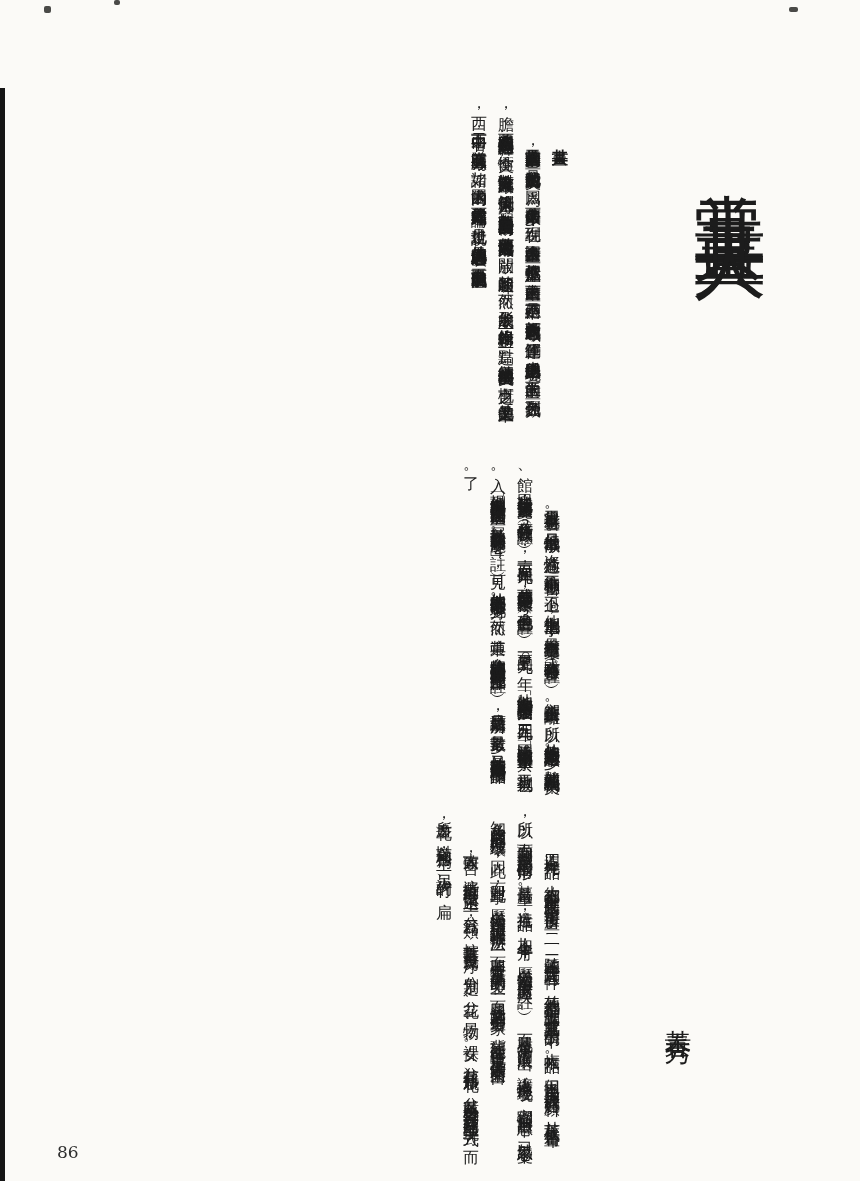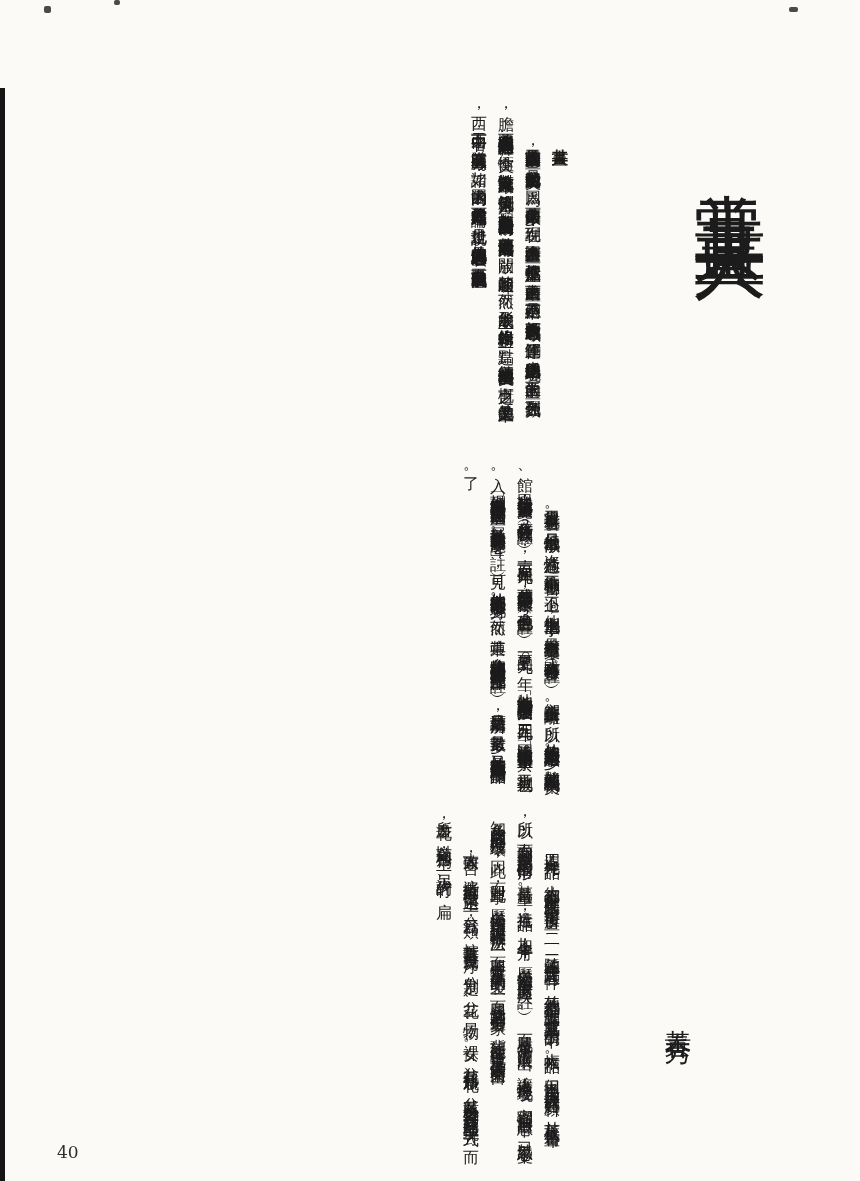--- a/index.html
+++ b/index.html
@@ -95,15 +95,15 @@
 
   <section class="band band-middle vtext">
     <p>常玉很早就有畫名。只是他行事懶散、恣意適性，不夠積極勤奮。不過，他一生別無他事，只有繪畫這門專業，雖有時停頓不畫（註1），卻未曾眞正斷離。所以，他的作品總數應該還是不少。譬如他曾在紐約現代美術館、巴黎現代美術館參加過展覽，有些作品被收藏（註2）；而早在一九四一年，成都華西壩的龐薰琹家裡，也有他的畫（註3）。更早的一九三○年，他替法文本「陶潛詩集」製作插圖。一九三四年，法國出版的「當代藝術家生平字典」，常玉也被列入。提到他曾經「以中國水墨所作的速寫及油畫，展於秋季沙龍及替勒麗沙龍。」（註4）可見，他的畫的確是分散在不少地方。然而，這其中，台北植物園國立歷史博物館保存的四十九件常玉作品（註5），應該是目前所知，數量最多，又最能完整涵括他的創作風格的一批作品了。</p>
   </section>
 
   <section class="band band-bottom vtext">
     <p>這四十九件作品，大約都是常玉在民國三十年前後所畫。二、三號的小件作品只有三件，其他約都是三十號到五十號或甚至八十號的中、大幅作品。但因爲常玉用油漆代替顏料、甘蔗板代替畫布；所以，畫面剝落或顏色走樣的情形，甚爲嚴重。這批作品，加上今年十月，歷史博物館至少展出過三次（註6）。而就是今年十月的這次展出，讓人驚悚地發現，它們在悄無聲息中，已然忍受不知多少的歲月的摧殘破壞。因此，面對此事，歷史博物館正積極謀求補救辦法。一面著手進行常玉畫集的印製，一面尋覓適當的補畫名家，冀望能保留住這批常玉畫作的本來面目。</p>
     <p>大致而言，這些畫約可以從主題上，分爲三類，按其數量多寡爲序，分別是：盆花、景物、裸女。盆花包括瓶花、盆栽以及少數單獨只有花的三種呈現方式。而所畫花，以菊和梅爲主，另少許的竹、扁</p>
   </section>
 
-  <div class="pagenum">40</div>
+  <div class="pagenum">86</div>
 
 </div>
 
 </body></html>

